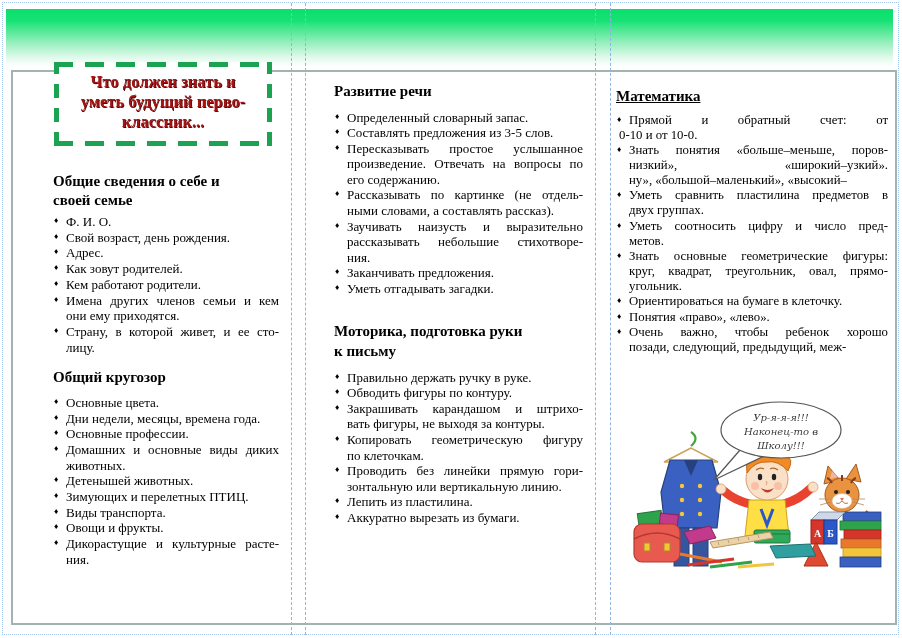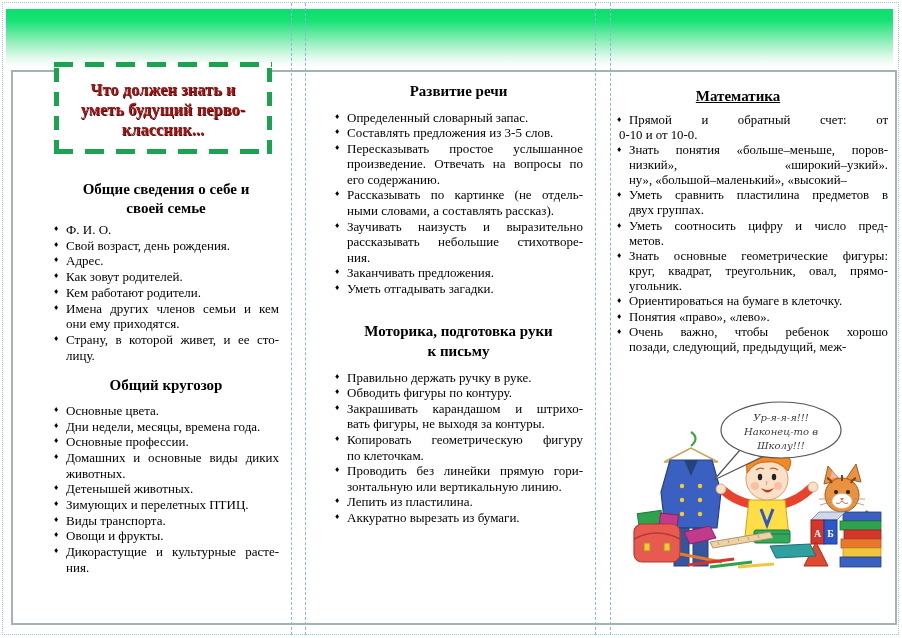--- a/index.html
+++ b/index.html
@@ -22,33 +22,33 @@
   .fold{position:absolute;top:3px;bottom:3px;width:0;border-left:1px dashed #8fb4e4;}
   .f1{left:291px}.f2{left:305px}.f3{left:595px}.f4{left:610px}
 
   
   .col{position:absolute;font-size:13px;}
   .col1{left:53px;top:62px;width:226px;line-height:15.7px;}
   .col2{left:334px;top:82px;width:249px;line-height:15.6px;}
   .col3{left:616px;top:87px;width:272px;line-height:15.15px;font-size:12.8px;}
 
   
-  .title-box{box-sizing:border-box;margin-left:1px;width:218px;padding:18px 4px 14px;
+  .title-box{box-sizing:border-box;margin-left:1px;width:218px;padding:10px 4px 14px;
     background:
       repeating-linear-gradient(90deg,#1ba352 0 19px,rgba(0,0,0,0) 19px 31px) left top/100% 5px no-repeat,
       repeating-linear-gradient(90deg,#1ba352 0 19px,rgba(0,0,0,0) 19px 31px) left bottom/100% 5px no-repeat,
       repeating-linear-gradient(0deg,#1ba352 0 14px,rgba(0,0,0,0) 14px 24px) left top/5px 100% no-repeat,
       repeating-linear-gradient(0deg,#1ba352 0 14px,rgba(0,0,0,0) 14px 24px) right top/5px 100% no-repeat,
       #ffffff;
     position:relative;z-index:2;}
   .title-text{white-space:pre-line;text-align:center;font-weight:bold;font-size:16.5px;
               line-height:20px;color:#a31414;text-shadow:0.7px 0.7px 0 #4a0707;}
 
   
-  .sec-heading{font-weight:bold;font-size:15px;line-height:18.5px;text-align:center;white-space:pre-line;}
+  .sec-heading{font-weight:bold;font-size:15px;line-height:18.5px;text-align:left;white-space:pre-line;}
   .col1 .sec:first-child .sec-heading{margin:26px 0 5px;}
   .col1 .sec + .sec .sec-heading{margin:13px 0 8px;}
   .col2 .sec:first-child .sec-heading{margin:0 0 9px;}
   .col2 .sec + .sec .sec-heading{margin:24px 0 8px;line-height:20.5px;}
   .col3 .sec-heading{margin:0 28px 7px 0;text-decoration:underline;}
 
   
   .item{position:relative;padding-left:13px;}
   .item .bullet{position:absolute;left:1px;top:1px;font-size:8.5px;line-height:normal;}
   .ln{min-height:1em;}

